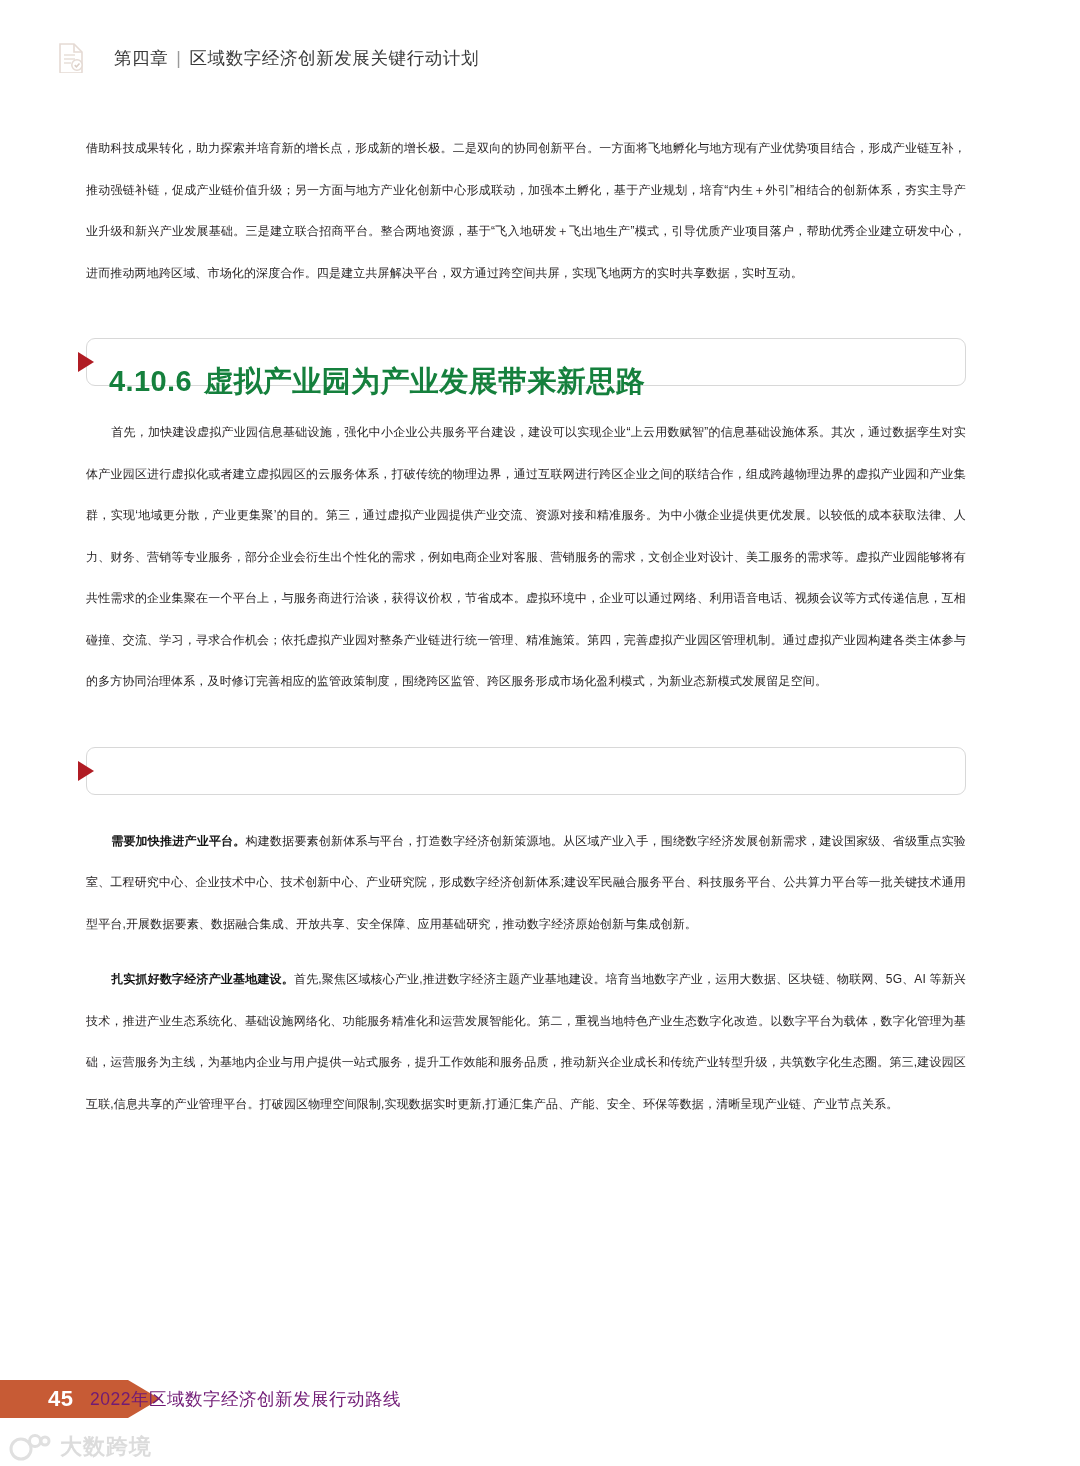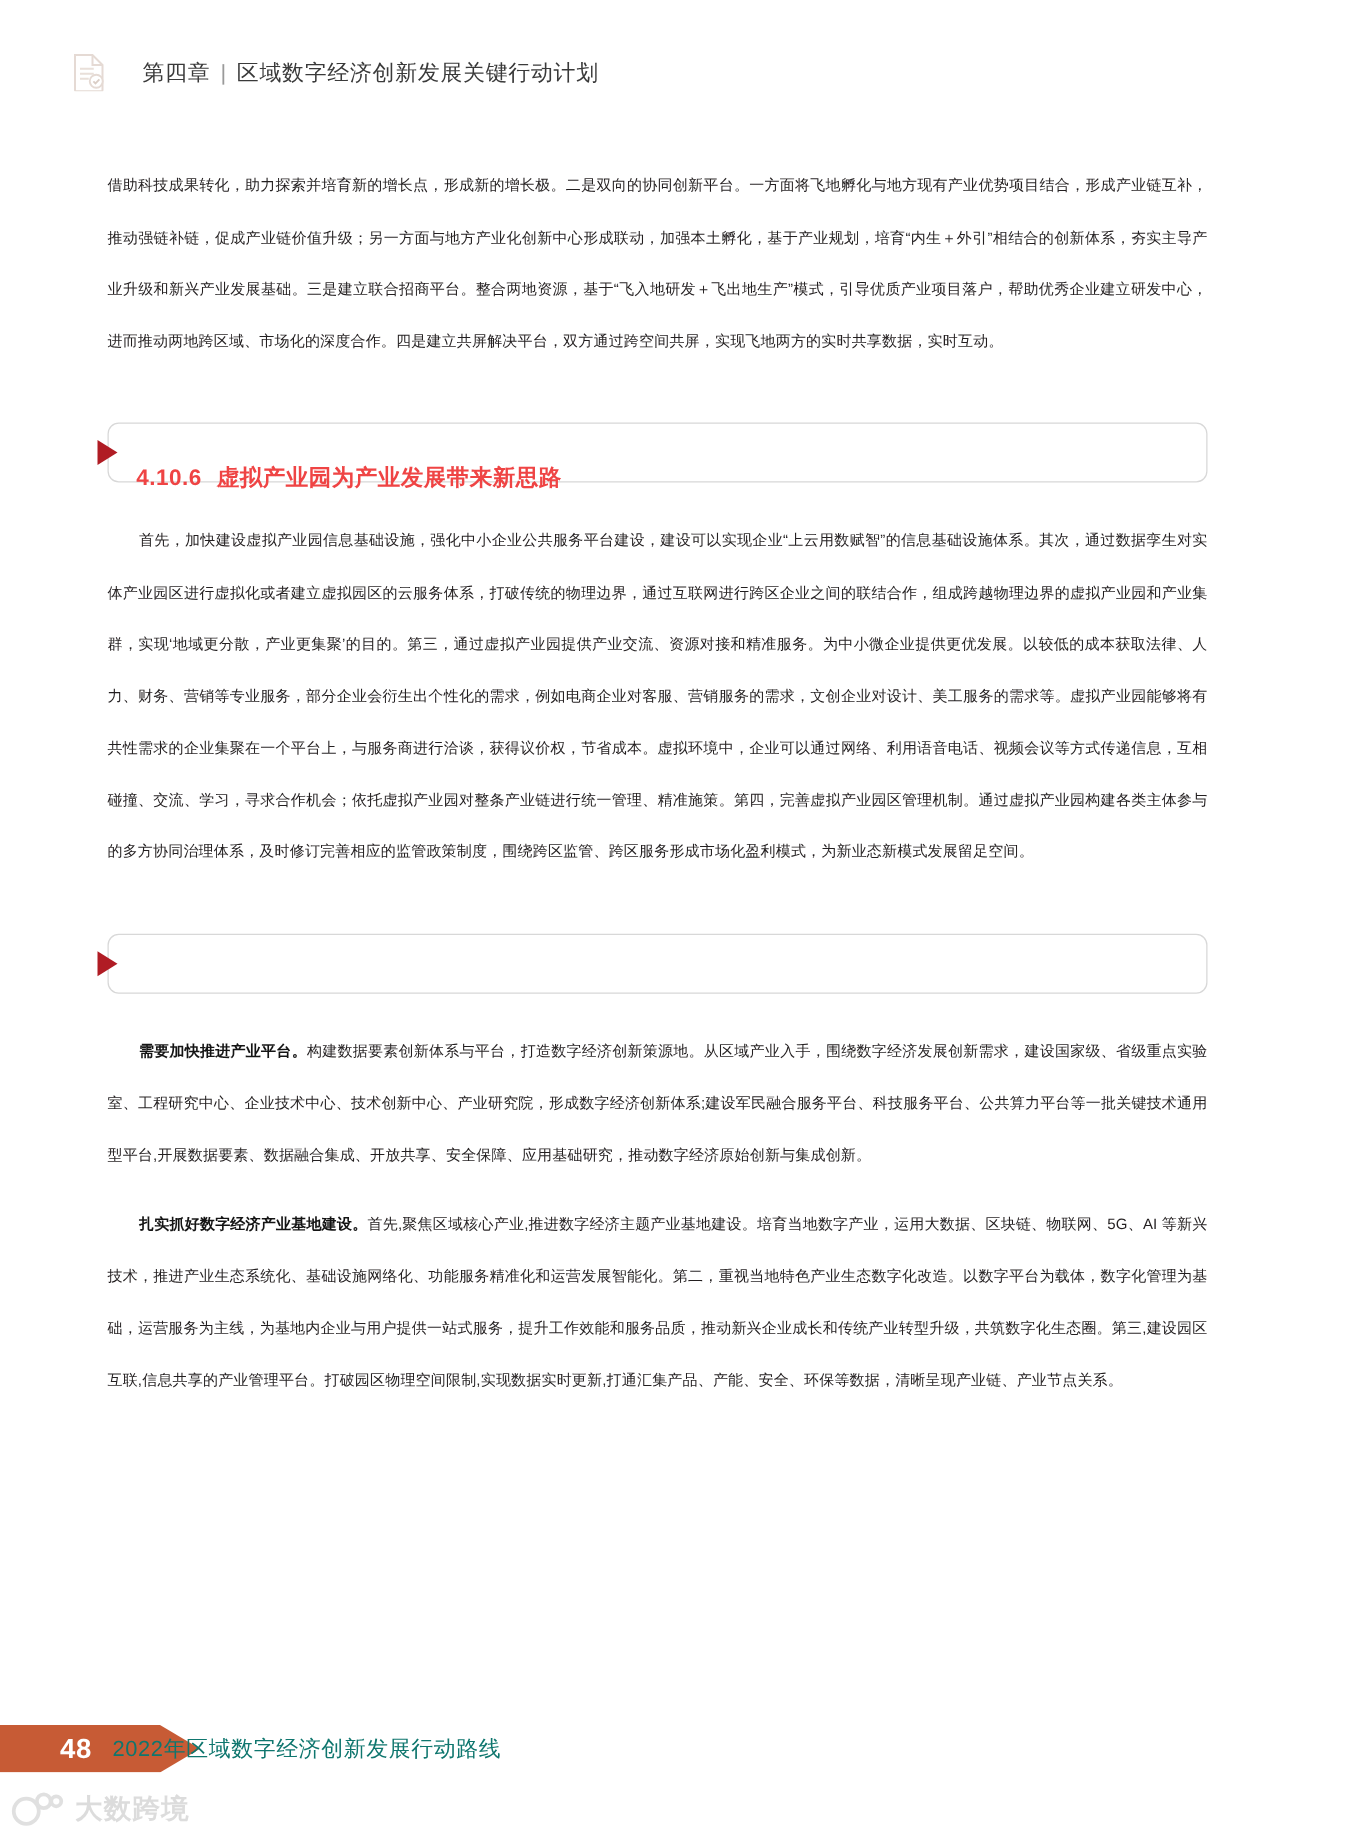--- a/index.html
+++ b/index.html
@@ -88,23 +88,23 @@
     left: -9px;
     top: 50%;
     transform: translateY(-50%);
     width: 0;
     height: 0;
     border-top: 10px solid transparent;
     border-bottom: 10px solid transparent;
     border-left: 16px solid #b01c24;
   }
   .section-head .head-text {
-    font-size: 18px;
-    font-weight: bold;
-    color: #ef4444;
+    font-size: 29px;
+    font-weight: bold;
+    color: #15803d;
     letter-spacing: .4px;
     padding-left: 22px;
     white-space: nowrap;
     margin-top: 40px;
   }
   .section-head .num {
     margin-right: 12px;
     font-weight: bold;
   }
 
@@ -135,21 +135,21 @@
     letter-spacing: .5px;
   }
   .footer-title {
     position: absolute;
     left: 90px;
     top: 0;
     height: 38px;
     display: flex;
     align-items: center;
     font-size: 17.5px;
-    color: #0f766e;
+    color: #701a75;
     letter-spacing: .5px;
   }
 
   
   .watermark {
     position: absolute;
     left: 8px;
     bottom: 4px;
     display: flex;
     align-items: center;
@@ -210,21 +210,21 @@
   </p>
 
   <p class="body indent gap-sm">
     <span class="lead">扎实抓好数字经济产业基地建设。</span><span>首先,聚焦区域核心产业,推进数字经济主题产业基地建设。培育当地数字产业，运用大数据、区块链、物联网、5G、AI 等新兴技术，推进产业生态系统化、基础设施网络化、功能服务精准化和运营发展智能化。第二，重视当地特色产业生态数字化改造。以数字平台为载体，数字化管理为基础，运营服务为主线，为基地内企业与用户提供一站式服务，提升工作效能和服务品质，推动新兴企业成长和传统产业转型升级，共筑数字化生态圈。第三,建设园区互联,信息共享的产业管理平台。打破园区物理空间限制,实现数据实时更新,打通汇集产品、产能、安全、环保等数据，清晰呈现产业链、产业节点关系。</span>
   </p>
 
 </div>
 
 <div class="footer">
   <div class="pennant">
-    <span class="pg">48</span>
+    <span class="pg">45</span>
   </div>
   <div class="footer-title">
     <span>2022年区域数字经济创新发展行动路线</span>
   </div>
 </div>
 
 <div class="watermark">
   <span class="wm-mark">
     <svg viewBox="0 0 44 30" width="44" height="30" aria-hidden="true">
       <circle cx="13" cy="17" r="10" fill="none" stroke="#9a9a9a" stroke-width="3"></circle>

